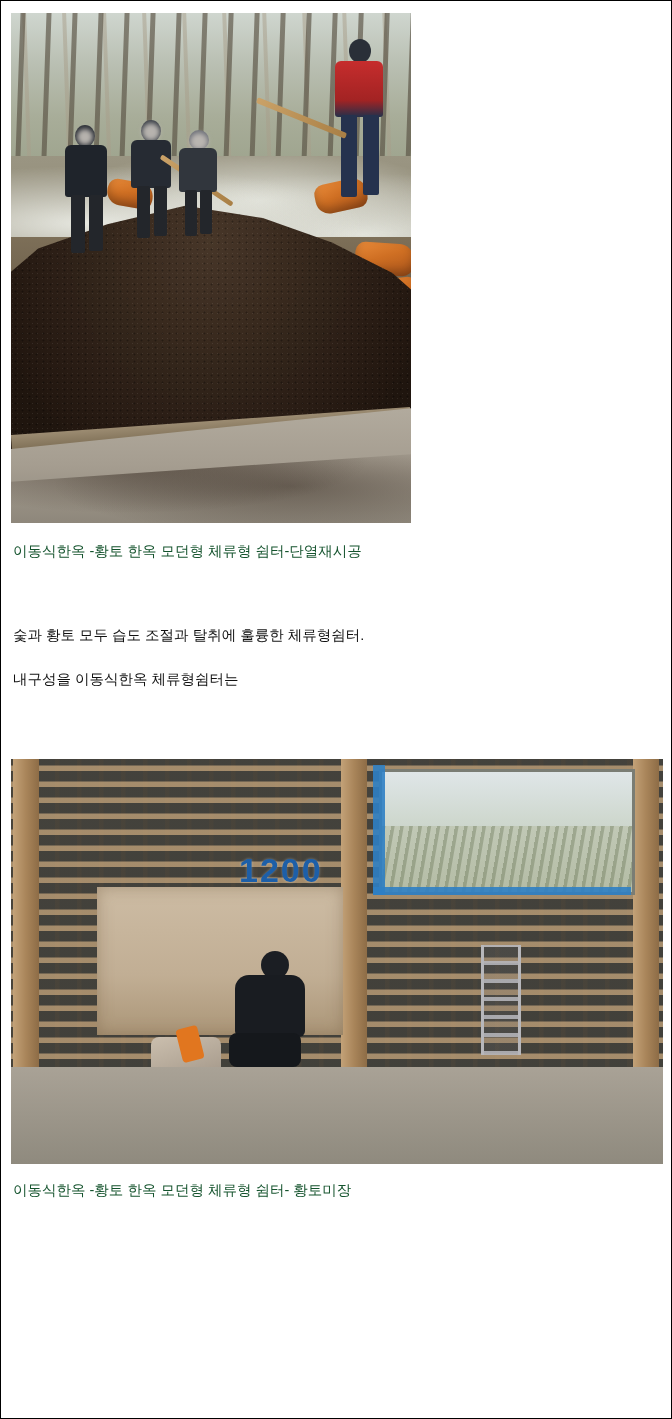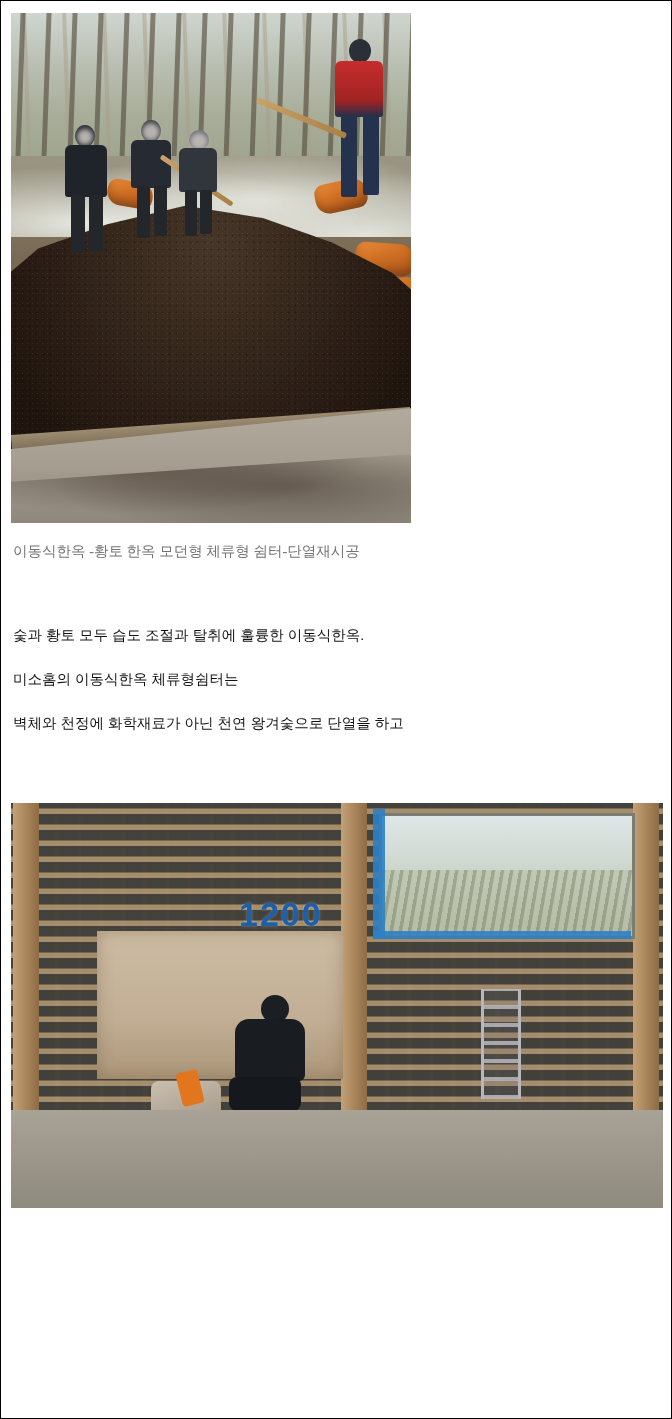--- a/index.html
+++ b/index.html
@@ -179,24 +179,23 @@
     color: #1d5fa8;
     font-family: "Liberation Sans", sans-serif;
     font-weight: bold;
     letter-spacing: 2px;
     text-shadow: 0 0 3px rgba(255,255,255,.35);
   }
 
   
   .caption {
     font-size: 14.5px;
-    color: #737373;
+    color: #14532d;
     margin: 18px 0 0 2px;
     line-height: 1.4;
-    font-family: Liberation Serif, serif;
   }
   .para-block { margin-top: 64px; }
   .para {
     font-size: 14.5px;
     color: #111111;
     line-height: 1.5;
     margin: 0 0 22px 2px;
   }
   .spacer-before-photo2 { height: 46px; }
   .caption-2 { margin-top: 16px; }
@@ -258,23 +257,22 @@
       </div>
 
       <div class="p1-beam b1"></div>
       <div class="p1-concrete"></div>
       <div class="p1-concrete-dirt"></div>
     </div>
 
     <div class="caption">이동식한옥 -황토 한옥 모던형 체류형 쉼터-단열재시공</div>
 
     <div class="para-block">
-      <p class="para">숯과 황토 모두 습도 조절과 탈취에 훌륭한 이동식한옥.</p>
-      <p class="para">미소홈의 이동식한옥 체류형쉼터는</p>
-      <p class="para">벽체와 천정에 화학재료가 아닌 천연 왕겨숯으로 단열을 하고</p>
+      <p class="para">숯과 황토 모두 습도 조절과 탈취에 훌륭한 체류형쉼터.</p>
+      <p class="para">내구성을 이동식한옥 체류형쉼터는</p>
     </div>
 
     <div class="spacer-before-photo2"></div>
 
     <div class="photo photo-2">
       <div class="p2-wall"></div>
       <div class="p2-lath"></div>
 
       <div class="p2-post" style="left:2px;"></div>
       <div class="p2-post" style="left:330px;"></div>
@@ -295,15 +293,16 @@
 
       <div style="position:absolute; left:140px; top:278px; width:70px; height:52px; background:linear-gradient(160deg,#cbbfae,#9d9183); border-radius:8px;"></div>
       <div style="position:absolute; left:168px; top:268px; width:22px; height:34px; background:#e1761f; border-radius:4px; transform:rotate(-14deg);"></div>
       <div style="position:absolute; left:60px; top:330px; width:230px; height:5px; background:#2a7a45; border-radius:3px; transform:rotate(-4deg);"></div>
       <div class="p2-tub" style="left:238px; top:316px; width:190px; height:90px;"></div>
       <div style="position:absolute; left:470px; top:186px; width:34px; height:110px; background:repeating-linear-gradient(0deg, rgba(180,180,185,.9) 0 4px, rgba(110,110,115,.2) 4px 18px); border-left:3px solid #b7b7bb; border-right:3px solid #b7b7bb;"></div>
 
       <div class="p2-floor"></div>
     </div>
 
+    <div class="caption caption-2">이동식한옥 -황토 한옥 모던형 체류형 쉼터- 황토미장</div>
 
   </div>
 </div>
 
 </body></html>

